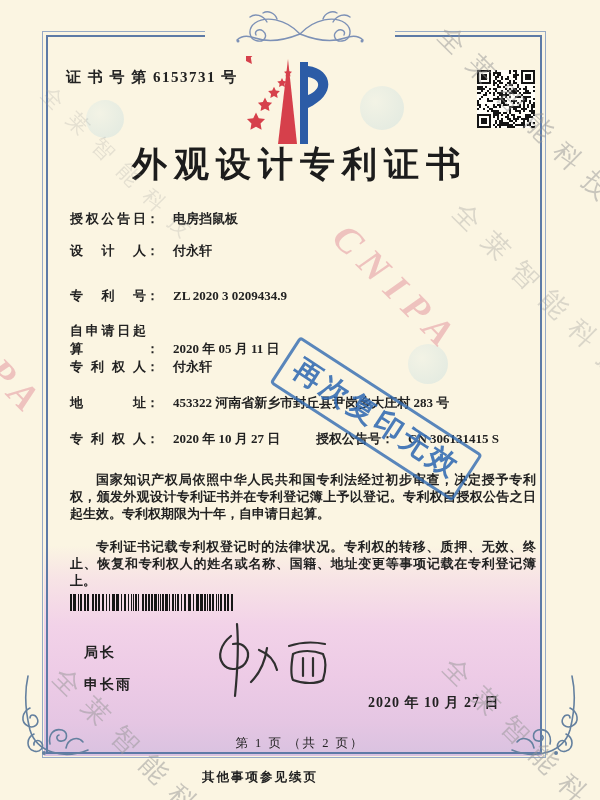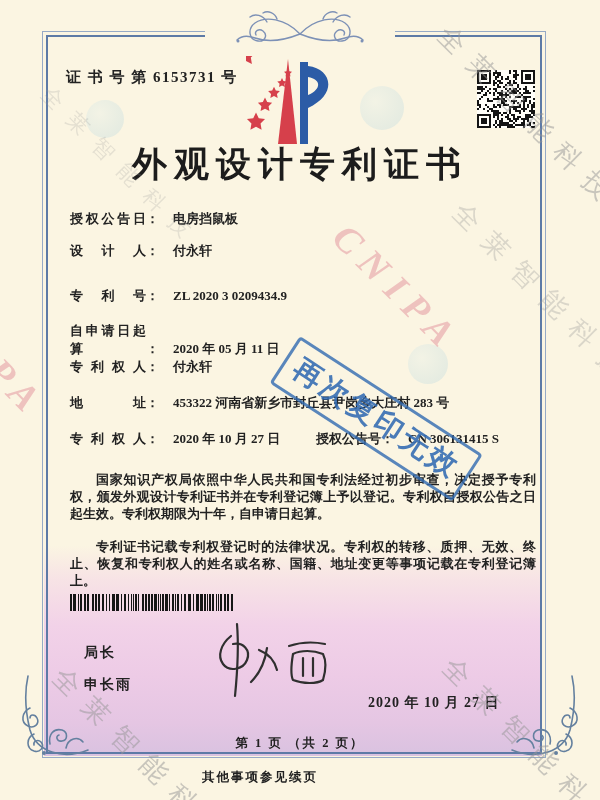--- a/index.html
+++ b/index.html
@@ -51,21 +51,21 @@
     color:rgba(49,106,178,.88);font-size:29px;font-weight:700;letter-spacing:3px;
     padding:5px 10px;white-space:nowrap;
     transform:rotate(33deg);transform-origin:0 0;}
   
   .barcode{position:absolute;left:70px;top:594px;z-index:5;}
   .director-title{position:absolute;left:84px;top:644px;z-index:5;font-size:14px;font-weight:700;letter-spacing:2px;}
   .director-name{position:absolute;left:84px;top:676px;z-index:5;font-size:14px;font-weight:700;letter-spacing:2px;}
   .signature{position:absolute;left:193px;top:618px;z-index:5;}
   .issue-date{position:absolute;left:368px;top:694px;z-index:5;font-size:14px;font-weight:700;letter-spacing:1px;}
   .page-info{position:absolute;left:0;top:735px;width:600px;text-align:center;z-index:5;
-    font-size:12.5px;font-weight:700;letter-spacing:2px;}
+    font-size:12.5px;font-weight:400;letter-spacing:2px;}
   .contin{position:absolute;left:0;top:769px;width:520px;text-align:center;z-index:5;
     font-size:12.5px;font-weight:700;letter-spacing:2px;}
   
   .wm{position:absolute;z-index:40;white-space:nowrap;pointer-events:none;
     transform:rotate(45deg);transform-origin:0 0;}
   .wm-co{font-size:27px;letter-spacing:14px;color:#979797;opacity:.5;
     font-family:"Liberation Sans","DejaVu Sans",sans-serif;}
   .wm-co.faint{opacity:.22;font-size:22px;}
   .wm-cnipa{font-size:38px;letter-spacing:10px;color:#e59aa2;opacity:.55;
     font-style:italic;font-weight:700;}

